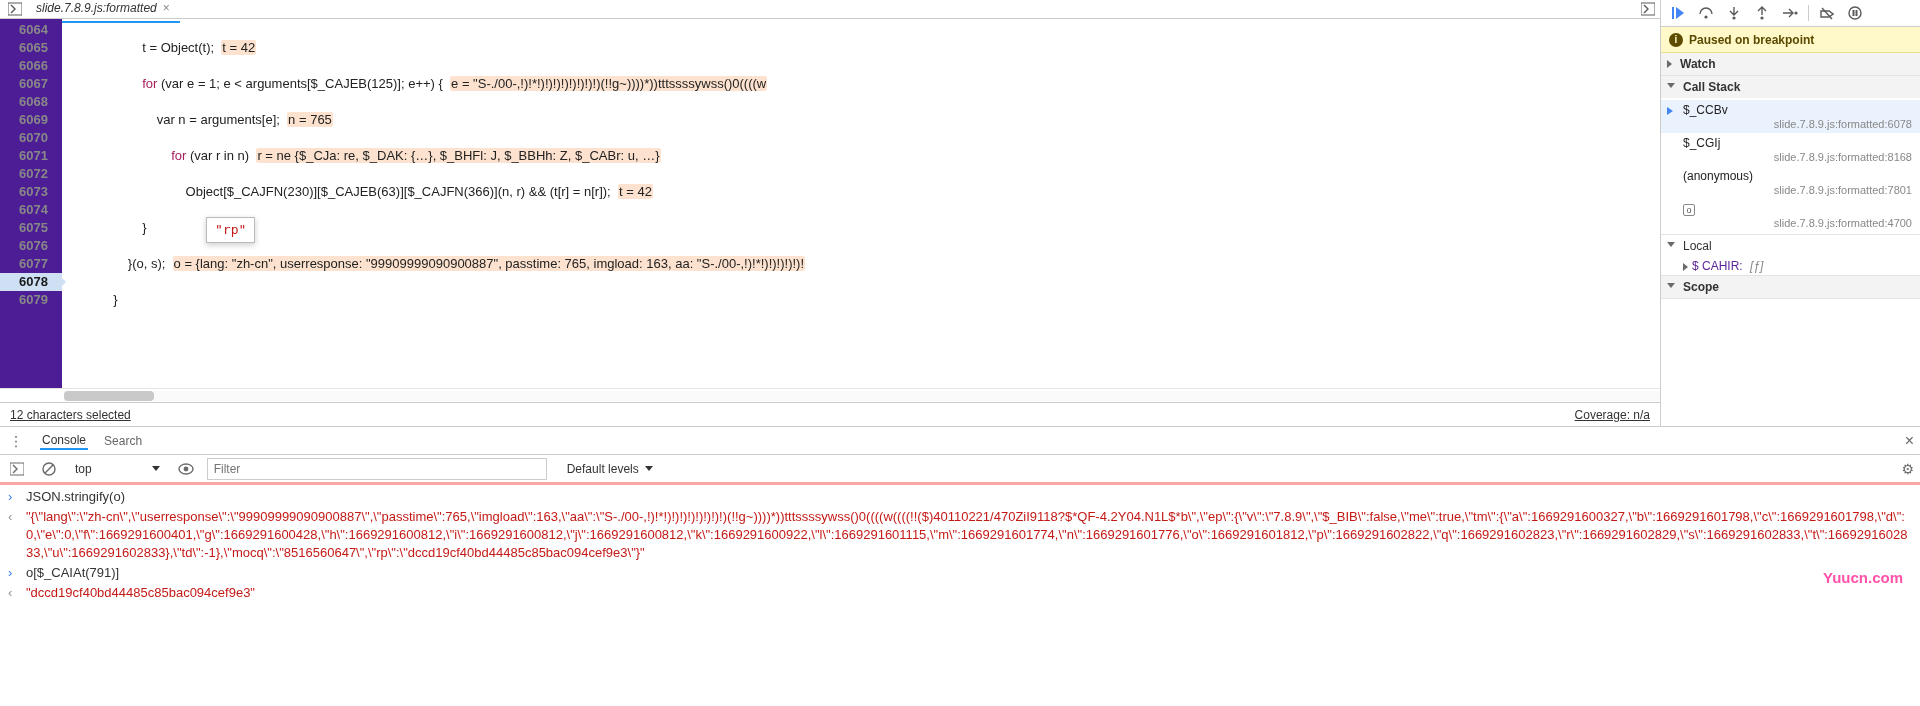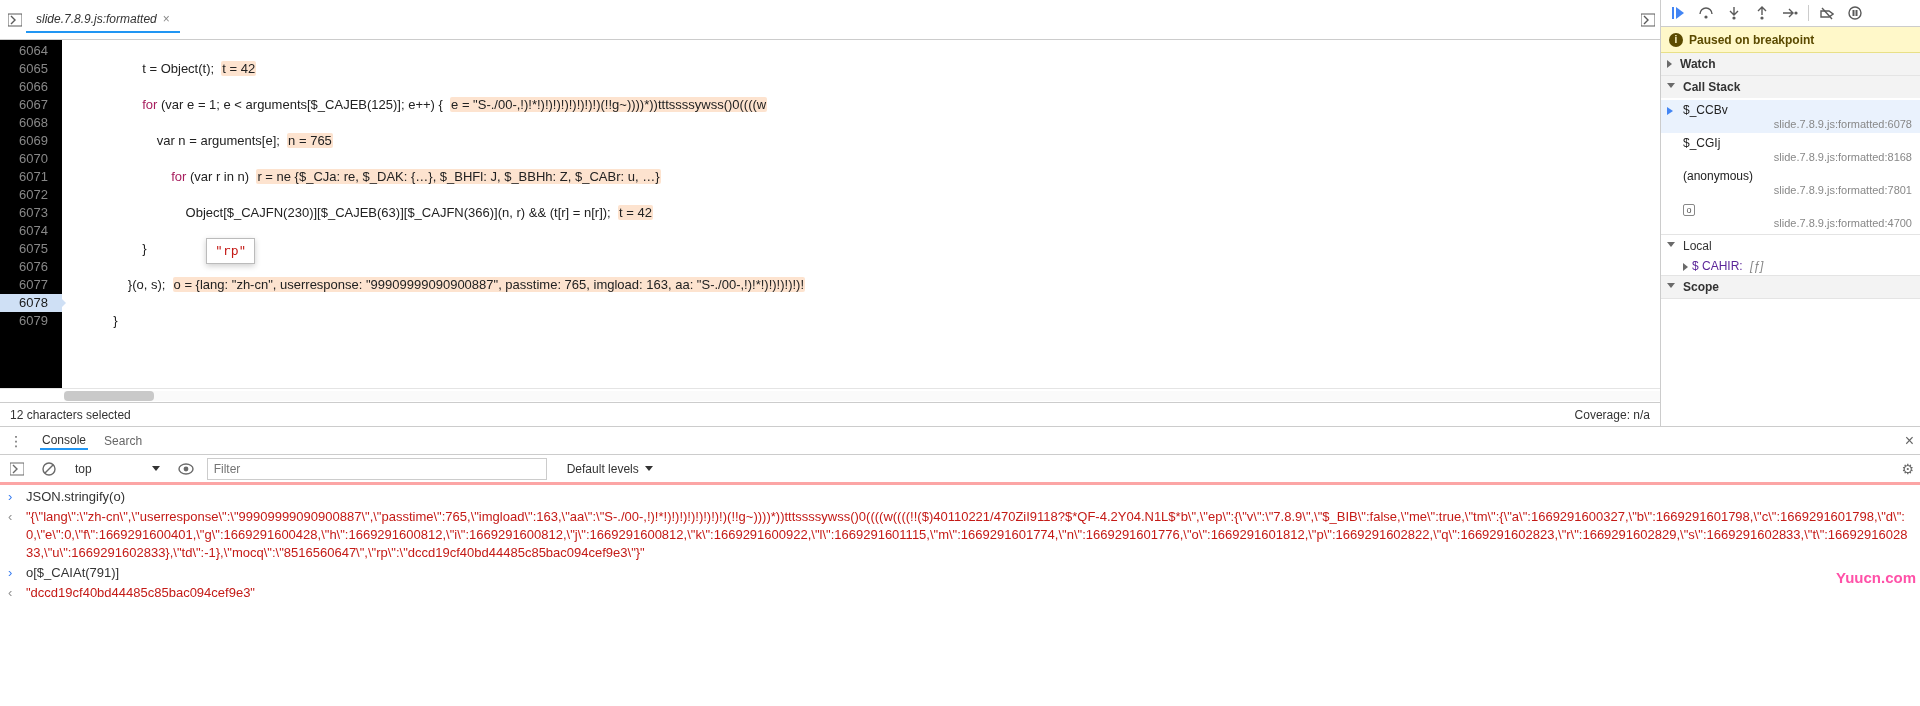--- a/index.html
+++ b/index.html
@@ -1,49 +1,49 @@
 <!DOCTYPE html>
 <html><head>
 <meta charset="utf-8">
 <style>
 * { margin:0; padding:0; box-sizing:border-box; font-family:"Segoe UI",Arial,sans-serif; }
 body { background:#fff; color:#333; font-size:12px; overflow:hidden; }
 .root { display:flex; flex-direction:column; width:1920px; height:706px; }
 .left-side { display:flex; flex-direction:column; flex:1; min-width:0; }
 .right-side { display:flex; flex-direction:column; width:260px; border-left:1px solid #ccc; }
 
-.tabbar { display:flex; align-items:center; height:40px; border-bottom:1px solid #ccc; padding-left:4px; }
+.tabbar { display:flex; align-items:center; height:19px; border-bottom:1px solid #ccc; padding-left:4px; }
 .tabbar .nav-btn { width:22px;height:22px;display:flex;align-items:center;justify-content:center;color:#5a5a5a; }
 .tab { display:flex;align-items:center;height:27px;padding:0 10px;border-bottom:2px solid #2196f3;font-style:italic;color:#333;gap:6px; }
 .tab .close { color:#888;font-style:normal; }
 .tabbar .spacer { flex:1; }
 .tabbar .right-btn { width:24px;height:24px;display:flex;align-items:center;justify-content:center;color:#5a5a5a; }
 
 .dbg-toolbar { display:flex;align-items:center;height:27px;border-bottom:1px solid #ccc;gap:2px;padding:0 4px; }
 .dbg-toolbar .btn { width:26px;height:24px;display:flex;align-items:center;justify-content:center;color:#5a5a5a; }
 .dbg-toolbar .btn.resume { color:#4285f4; }
 .dbg-toolbar .sep { width:1px;height:16px;background:#ccc;margin:0 3px; }
 
 
 .code-wrap { display:flex;flex:1;min-height:0;position:relative;font-family:Consolas,Menlo,monospace;font-size:13px;line-height:18px; }
-.gutter { width:62px;text-align:right;color:#888;padding-top:2px;background:#000000;user-select:none; }
+.gutter { width:62px;text-align:right;color:#888;padding-top:2px;background:#4c1d95;user-select:none;font-weight:bold; }
 .gutter div { padding-right:14px;height:18px; }
 .gutter .current { background:#cfe0f5;color:#1a1a1a;position:relative; }
 .gutter .current::after { content:"";position:absolute;right:-4px;top:0;border-top:9px solid transparent;border-bottom:9px solid transparent;border-left:9px solid #cfe0f5; }
 .code { flex:1;overflow:hidden;white-space:pre;color:#222;padding-top:2px; }
 .code .row { height:18px;padding-left:8px; }
 .code .kw { color:#a71d5d; }
 .hl { background:#fde3cf;border-radius:2px;padding:0 1px; }
 .tooltip { position:absolute;left:206px;top:198px;background:#fff;border:1px solid #bbb;box-shadow:0 2px 6px rgba(0,0,0,.2);padding:3px 8px;color:#c41a16;font-family:Consolas,monospace;font-size:13px; }
 
 .code-scroll { height:14px;border-top:1px solid #e4e4e4;display:flex;align-items:center;padding-left:64px; }
 .code-scroll .track { flex:1;height:10px;background:#fafafa;position:relative; }
 .code-scroll .thumb { position:absolute;left:0;top:0;height:10px;width:90px;background:#c9c9c9;border-radius:4px; }
 
-.statusbar { height:24px;border-top:1px solid #ccc;display:flex;align-items:center;padding:0 10px;color:#333;font-size:12px; }
+.statusbar { height:24px;border-top:1px solid #ccc;display:flex;align-items:center;padding:0 10px;color:#333;font-size:12px;text-decoration:underline; }
 .statusbar .spacer { flex:1; }
 
 
 .paused-banner { background:#fff8c9;border-bottom:1px solid #e8e087;height:26px;display:flex;align-items:center;padding:0 8px;gap:6px;color:#5b4a00;font-weight:600; }
 .paused-banner .info-icon { width:14px;height:14px;border-radius:50%;background:#5b4a00;color:#fff8c9;display:flex;align-items:center;justify-content:center;font-size:10px;font-weight:bold; }
 
 
 .sect { border-bottom:1px solid #e4e4e4; }
 .sect-head { height:22px;display:flex;align-items:center;padding:0 6px;gap:8px;font-weight:600;color:#333;background:#f3f3f3; }
 .sect-head .arrow { width:0;height:0;border-top:4px solid transparent;border-bottom:4px solid transparent;border-left:5px solid #6a6a6a; }
@@ -80,21 +80,21 @@
 
 .console-body { flex:1;overflow:auto;font-family:Consolas,Menlo,monospace;font-size:13px;line-height:18px;padding:2px 0; }
 .crow { display:flex;padding:1px 8px;gap:6px; }
 .crow .mk { width:12px;color:#888;flex-shrink:0; }
 .crow .txt { flex:1;word-break:break-all; }
 .crow.in .mk { color:#367cf1; }
 .crow.out .mk { color:#939393; }
 .crow.out .txt { color:#c41a16; }
 .crow.in .txt { color:#333; }
 
-.watermark { position:absolute;right:4px;bottom:120px;color:#f39;font-size:15px;font-weight:bold;opacity:.85;pointer-events:none;text-align:right; }
+.watermark { position:absolute;right:17px;bottom:120px;color:#f39;font-size:15px;font-weight:bold;opacity:.85;pointer-events:none;text-align:right; }
 
 svg { display:block; }
 </style>
 </head>
 <body>
 
 <div class="root">
   <div style="display:flex;flex:1;min-height:0;">
 
     <div class="left-side">

